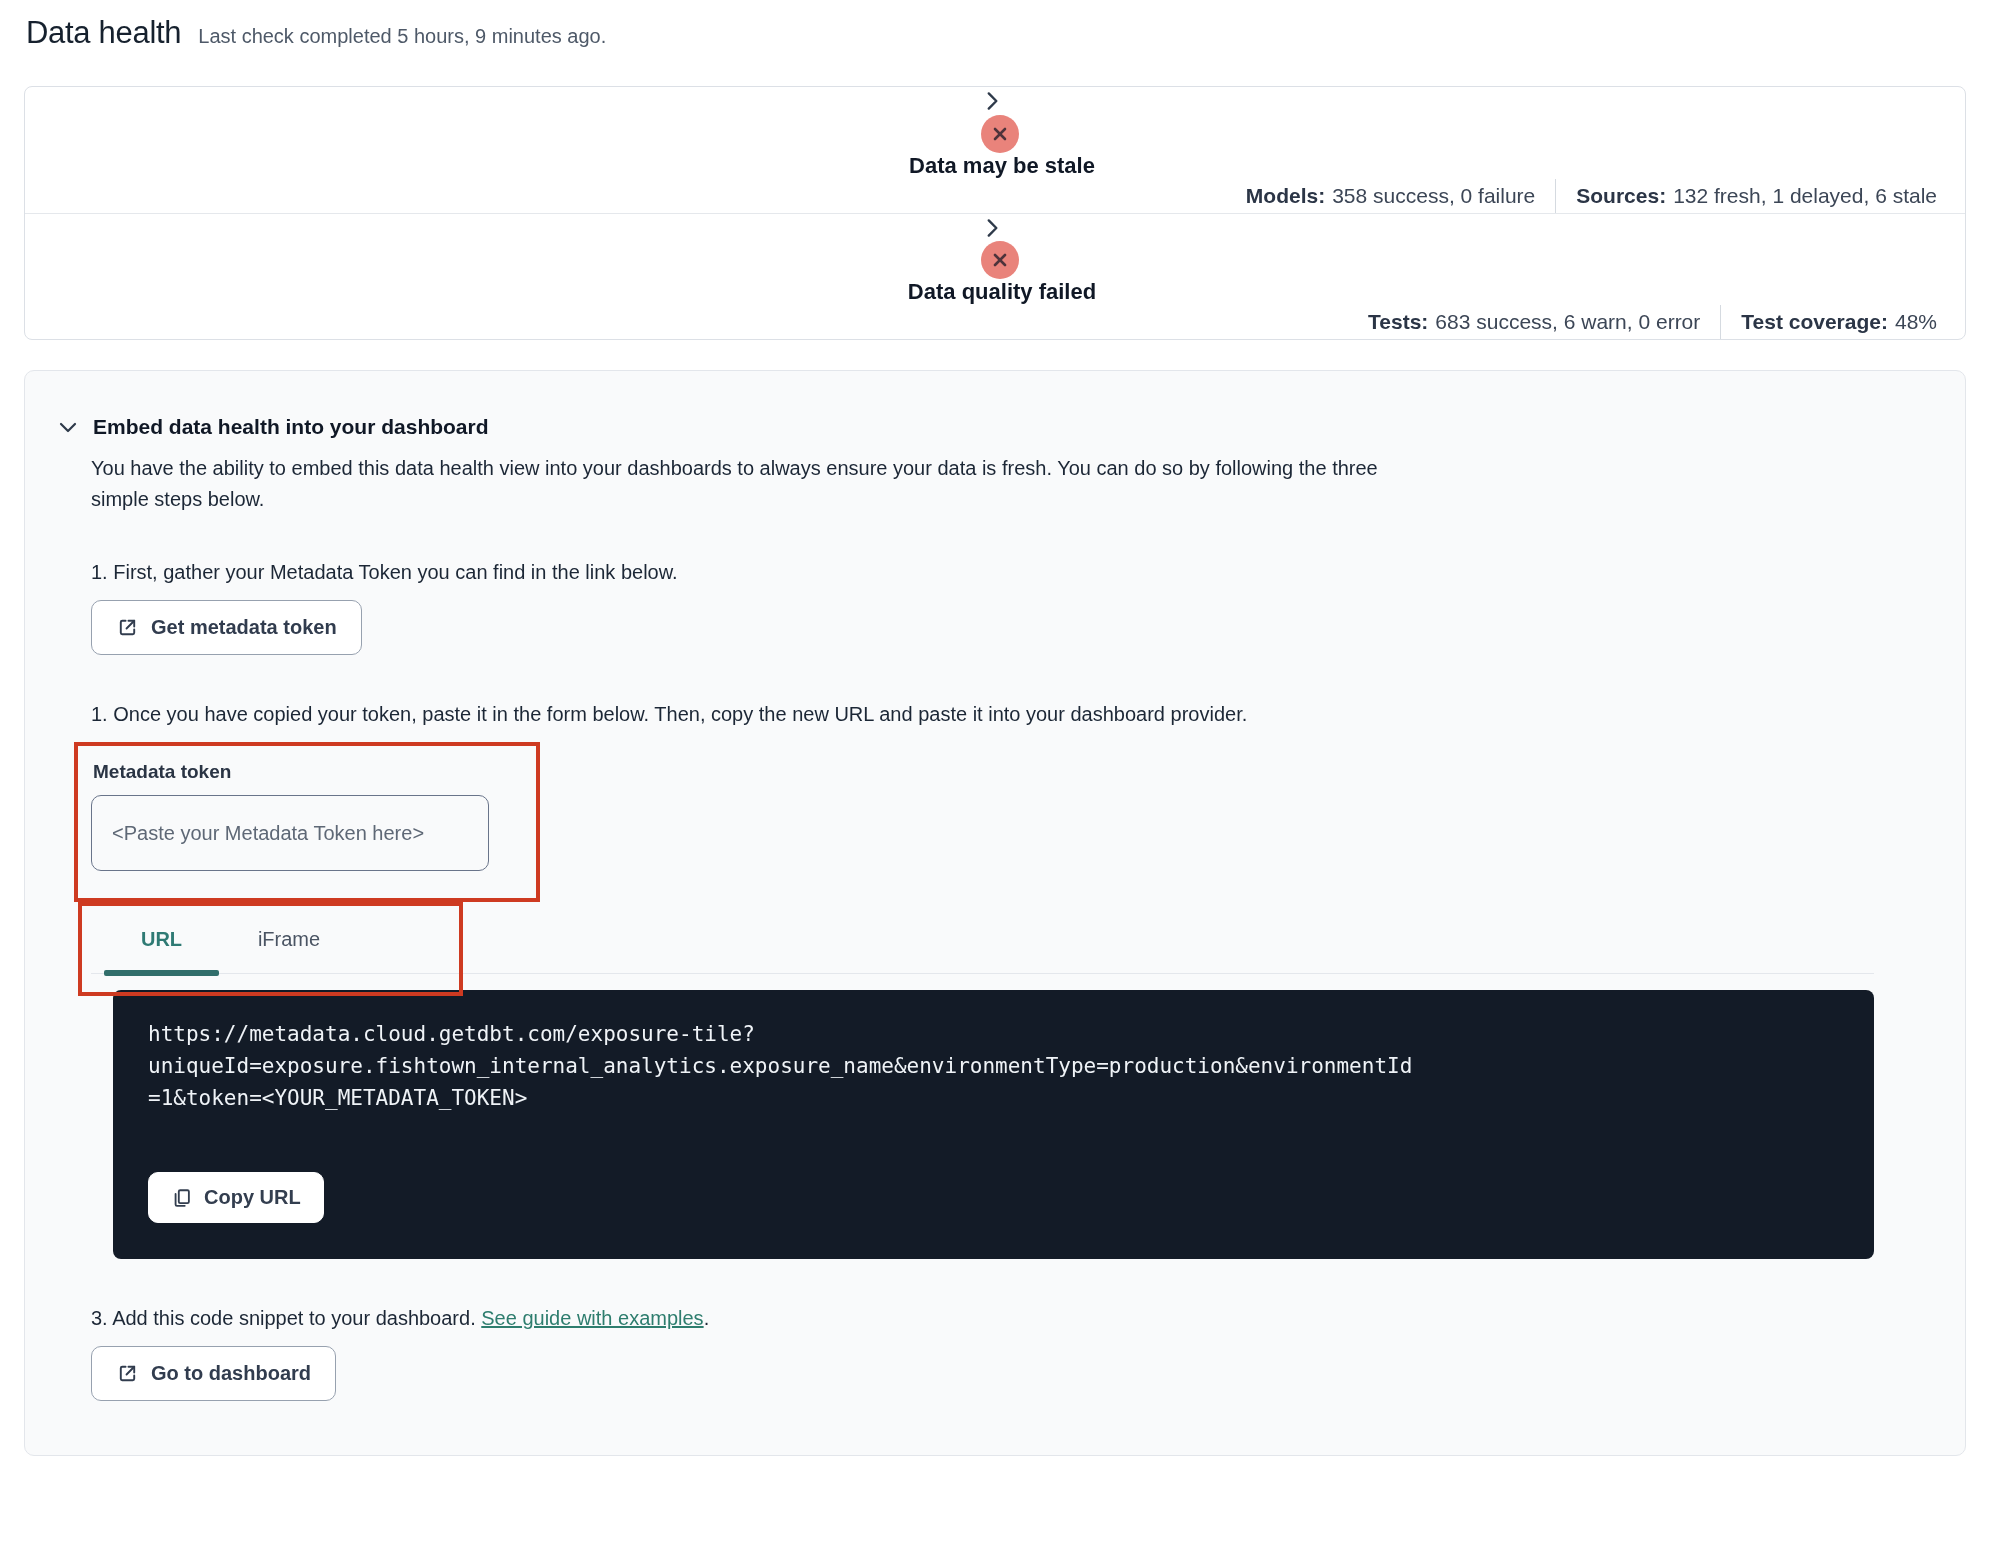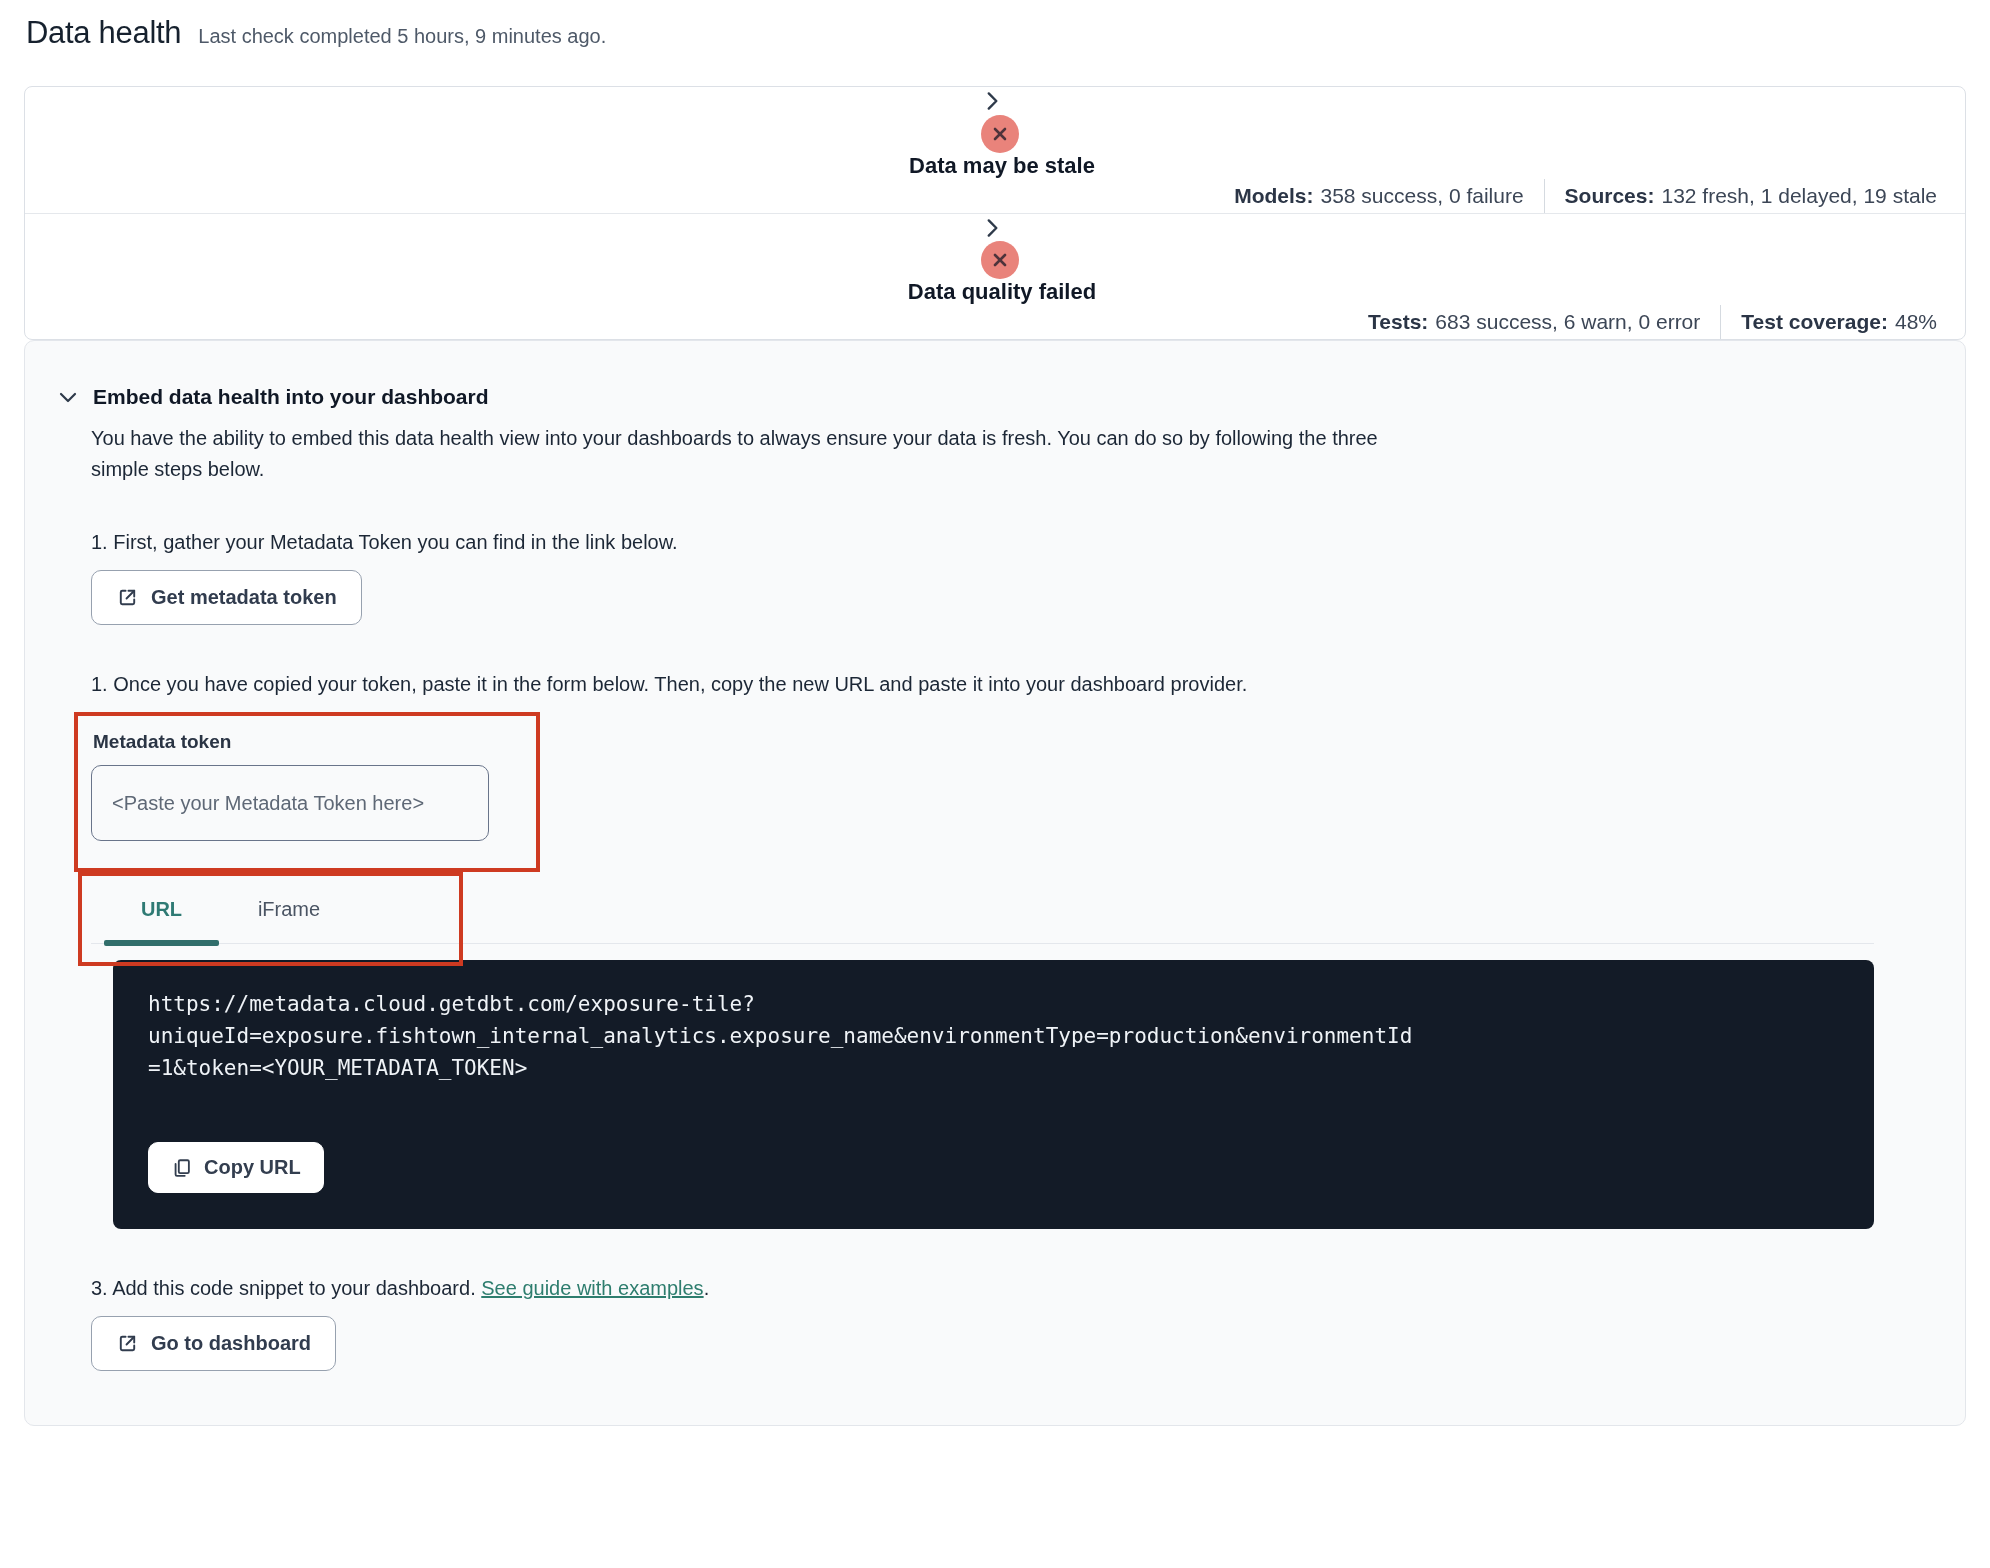--- a/index.html
+++ b/index.html
@@ -30,21 +30,21 @@
   .status-row{display:flex;align-items:center;height:126px;padding:0 28px 0 22px;flex-direction:column;}
   .status-row + .status-row{border-top:1px solid #E5E8EC;}
   .chev-btn{background:none;border:none;padding:0;width:34px;height:34px;display:flex;align-items:center;justify-content:center;cursor:pointer;}
   .x-badge{width:38px;height:38px;border-radius:50%;background:var(--badge-bg);display:flex;align-items:center;justify-content:center;margin-left:16px;flex:none;}
   .status-title{font-size:22px;font-weight:700;color:#101826;margin-left:20px;}
   .status-stats{margin-left:auto;display:flex;align-items:center;gap:20px;font-size:21px;color:#3C4656;}
   .stat-label{font-weight:700;color:#2B3546;margin-right:7px;}
   .stat-divider{width:1px;height:34px;background:#D5DAE0;}
 
   
-  .embed-panel{background:#F9FAFB;border:1px solid #E3E6EB;border-radius:10px;padding:44px 0 54px 31px;}
+  .embed-panel{margin-top:30px;background:#F9FAFB;border:1px solid #E3E6EB;border-radius:10px;padding:44px 0 54px 31px;}
   .embed-header{display:flex;align-items:center;gap:13px;}
   .embed-heading{font-size:21px;font-weight:700;color:#101826;}
   .embed-content{margin-left:35px;width:1783px;}
   .embed-desc{margin-top:14px;font-size:20px;line-height:31px;max-width:1350px;color:#1C2736;}
   .step-text{font-size:20px;color:#1C2736;}
   .step1-text{margin-top:46px;}
   .btn{display:inline-flex;align-items:center;gap:12px;background:#fff;border:1px solid #97A1AF;border-radius:10px;
        padding:15px 24px;font-size:20px;font-weight:700;color:#313C4E;cursor:pointer;font-family:inherit;justify-content:space-between;}
   .get-token-btn{margin-top:16px;}
   .step2-text{margin-top:48px;}
@@ -103,21 +103,21 @@
             <line x1="15" y1="5" x2="5" y2="15"></line>
           </svg>
       </span>
       <span class="status-title">Data may be stale</span>
       <div class="status-stats">
         <span>
           <span class="stat-label">Models:</span><span>358 success, 0 failure</span>
         </span>
         <span class="stat-divider"></span>
         <span>
-          <span class="stat-label">Sources:</span><span>132 fresh, 1 delayed, 19 stale</span>
+          <span class="stat-label">Sources:</span><span>132 fresh, 1 delayed, 6 stale</span>
         </span>
       </div>
     </div>
 
     <div class="status-row">
       <button class="chev-btn">
         <svg class="icon" width="26" height="26" viewBox="0 0 24 24" fill="none" stroke="#2E3A4A" stroke-width="2.2" stroke-linecap="round" stroke-linejoin="round">
             <polyline points="9 5 16 12 9 19"></polyline>
           </svg>
       </button>

